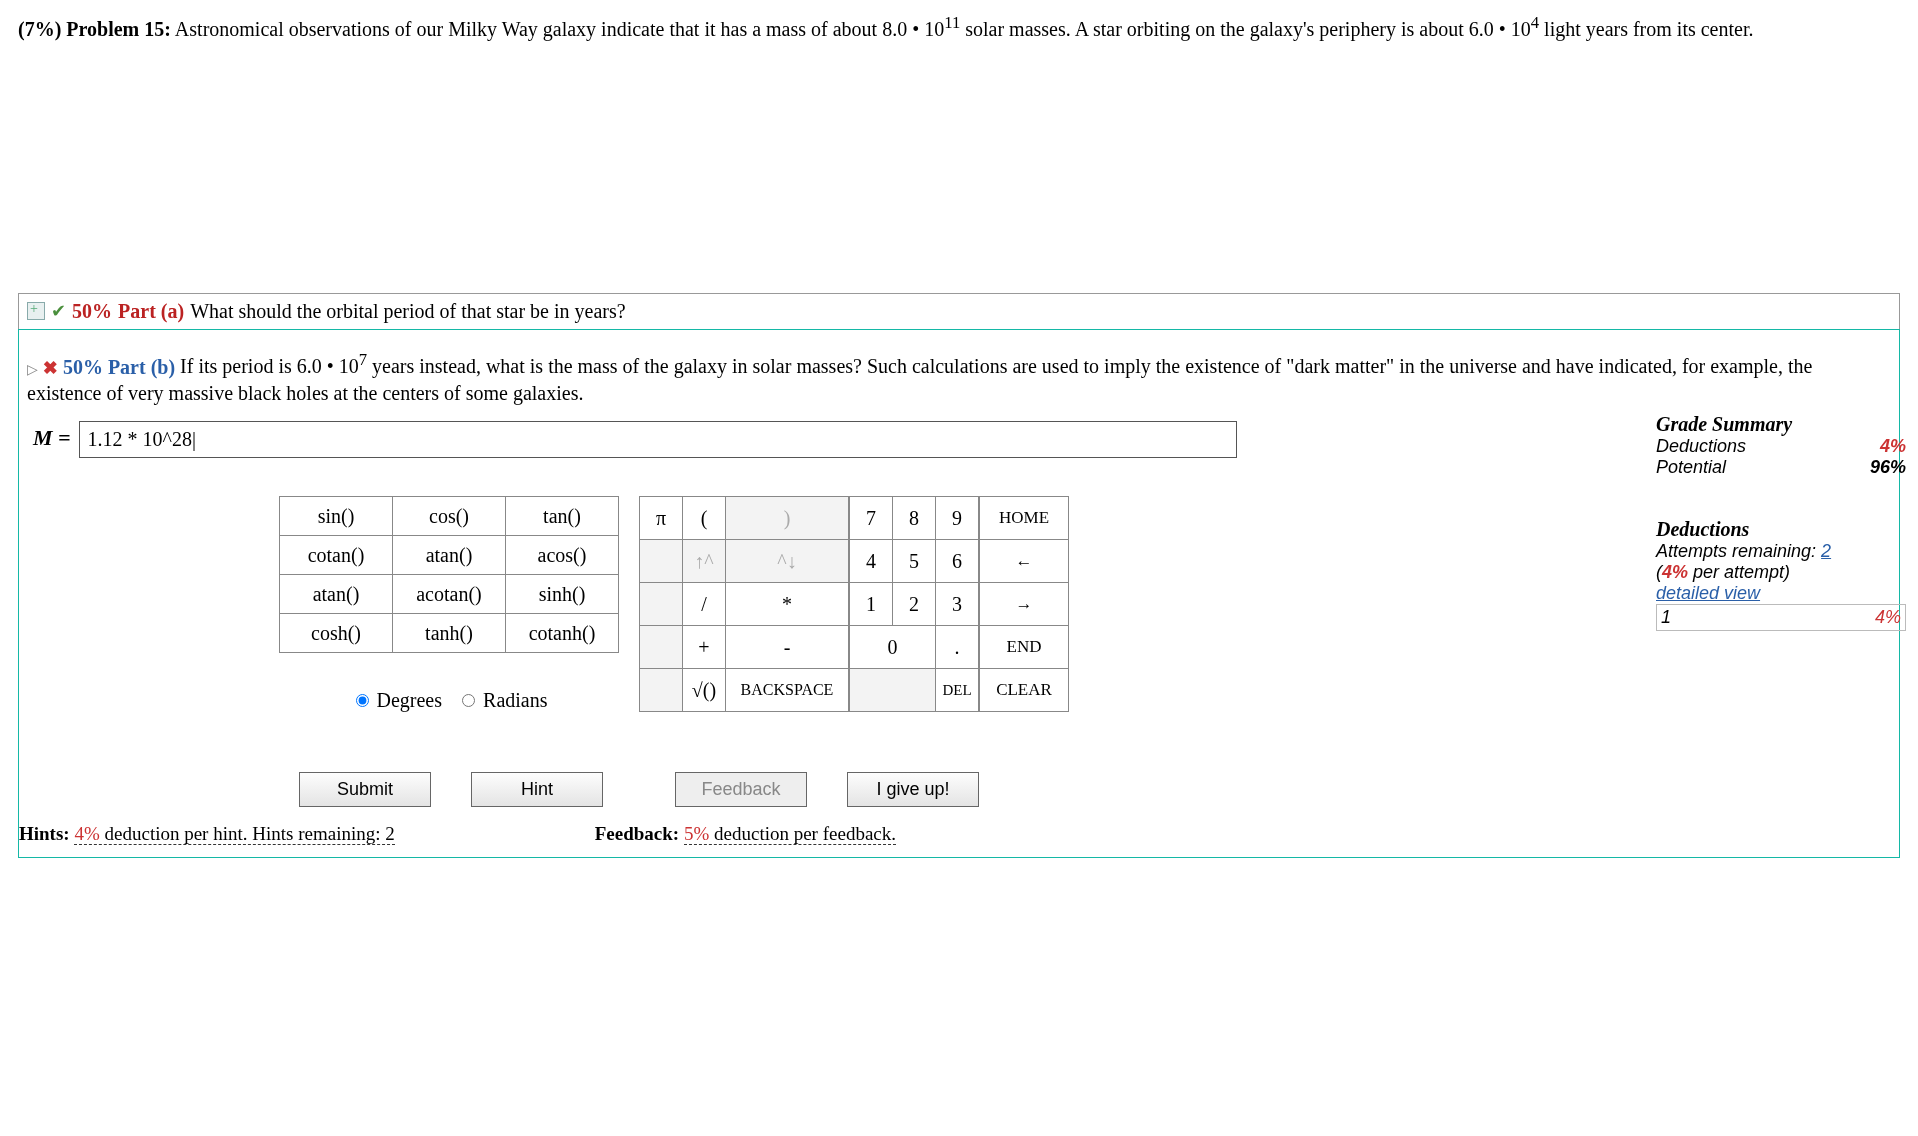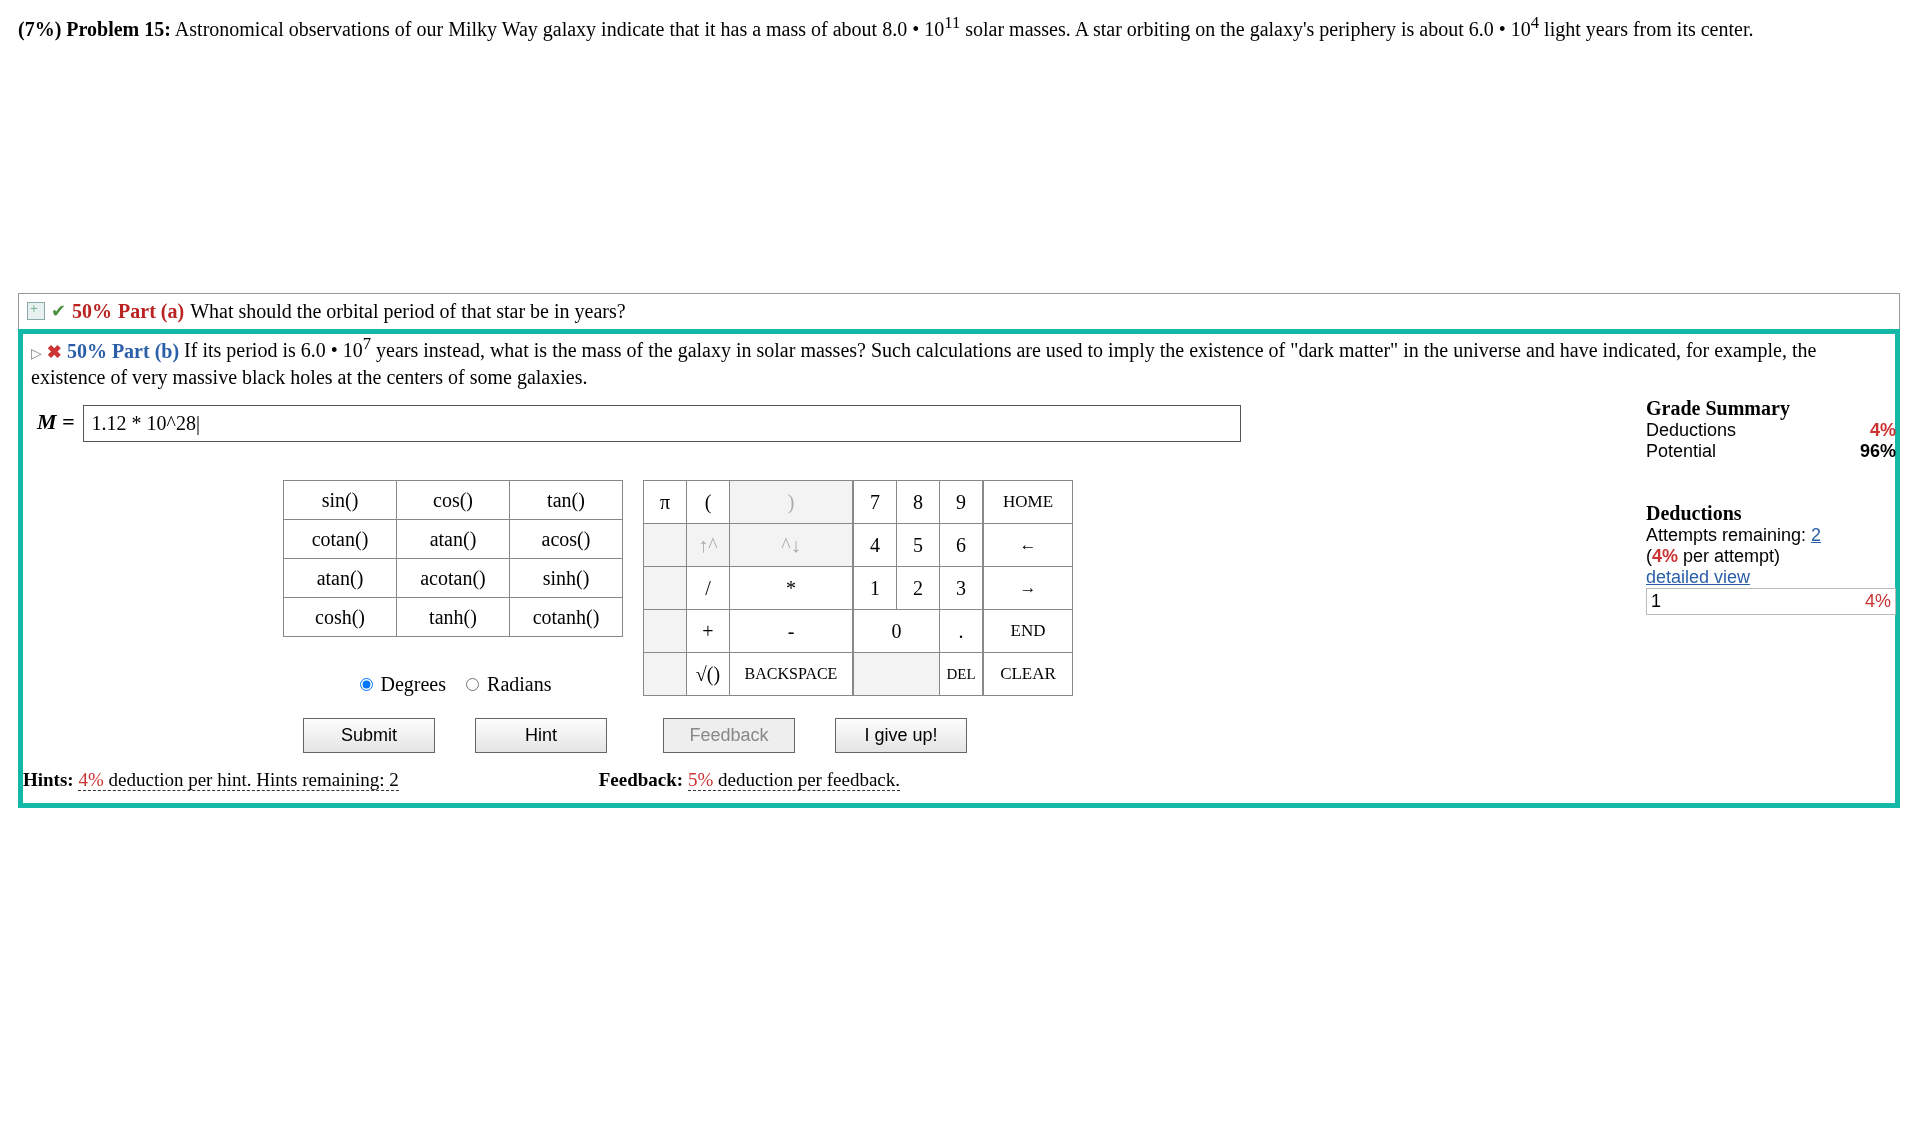--- a/index.html
+++ b/index.html
@@ -27,22 +27,22 @@
     width:16px;height:16px;border:1px solid #8aa;background:#e8f0f0;position:relative;
   }
   .plus-icon::before{content:"+";position:absolute;top:-2px;left:2px;font-size:14px;color:#5a7;}
   .check-icon { color:#4a8f3c; font-size:18px; }
   .play-icon { color:#888; font-size:14px; }
   .x-icon { color:#c33; font-size:18px; font-weight:bold; }
   .part-label { color:#b22; font-weight:bold; }
   .part-label.blue { color:#2a5fa8; }
   .part-text { line-height:1.35; }
   .part-b-wrap {
-    border: 5px solid #14b8a6;
-    padding: 0 0 12px 0;
+    border: 1px solid #14b8a6;
+    padding: 20px 0 12px 0;
   }
   .part-b-head {
     padding: 0 8px 6px 8px;
   }
   .answer-row {
     padding: 8px 14px;
     display:flex;
     align-items:flex-start;
     gap:8px;
   }
@@ -50,24 +50,25 @@
   .answer-input {
     font-family: Georgia, serif;
     font-size: 20px;
     padding: 6px 8px;
     border:1px solid #555;
     flex:1;
     max-width:1140px;
   }
   .right-panel {
     position:absolute;
-    right:22px;
+    right:12px;
     width:250px;
     font-family: Arial, sans-serif;
     font-size:18px;
+    font-style:italic;
   }
   .grade-block { margin-top:0px; }
   .grade-title { font-weight:bold; font-family: Georgia, serif; font-size:20px;}
   .grade-line { display:flex; justify-content:space-between; }
   .red { color:#c33; }
   .blue-link { color:#2a5fa8; text-decoration:underline; cursor:pointer;}
   .sub-block { margin-top:40px; }
   .sub-row { display:flex; justify-content:space-between; padding:2px 4px;}
   .sub-row.bordered { border:1px solid #bbb; }
 
@@ -101,24 +102,24 @@
     text-align:center;
     font-size:20px;
     background:#fff;
     cursor:pointer;
   }
   .sym-col, .num-table, .nav-col { border-collapse:collapse; }
   .nav-col td { width:86px; font-size:17px; }
   .disabled { color:#aaa; background:#f3f3f3 !important; }
 
   .action-row {
-    margin-top:22px;
+    margin-top:60px;
     margin-left:280px;
     display:flex;
-    gap:56px;
+    gap:72px;
     align-items:center;
   }
   .btn {
     font-family: Arial, sans-serif;
     font-size:18px;
     padding:6px 0;
     width:130px;
     border:1px solid #666;
     background:linear-gradient(#fdfdfd,#e4e4e4);
     cursor:pointer;

